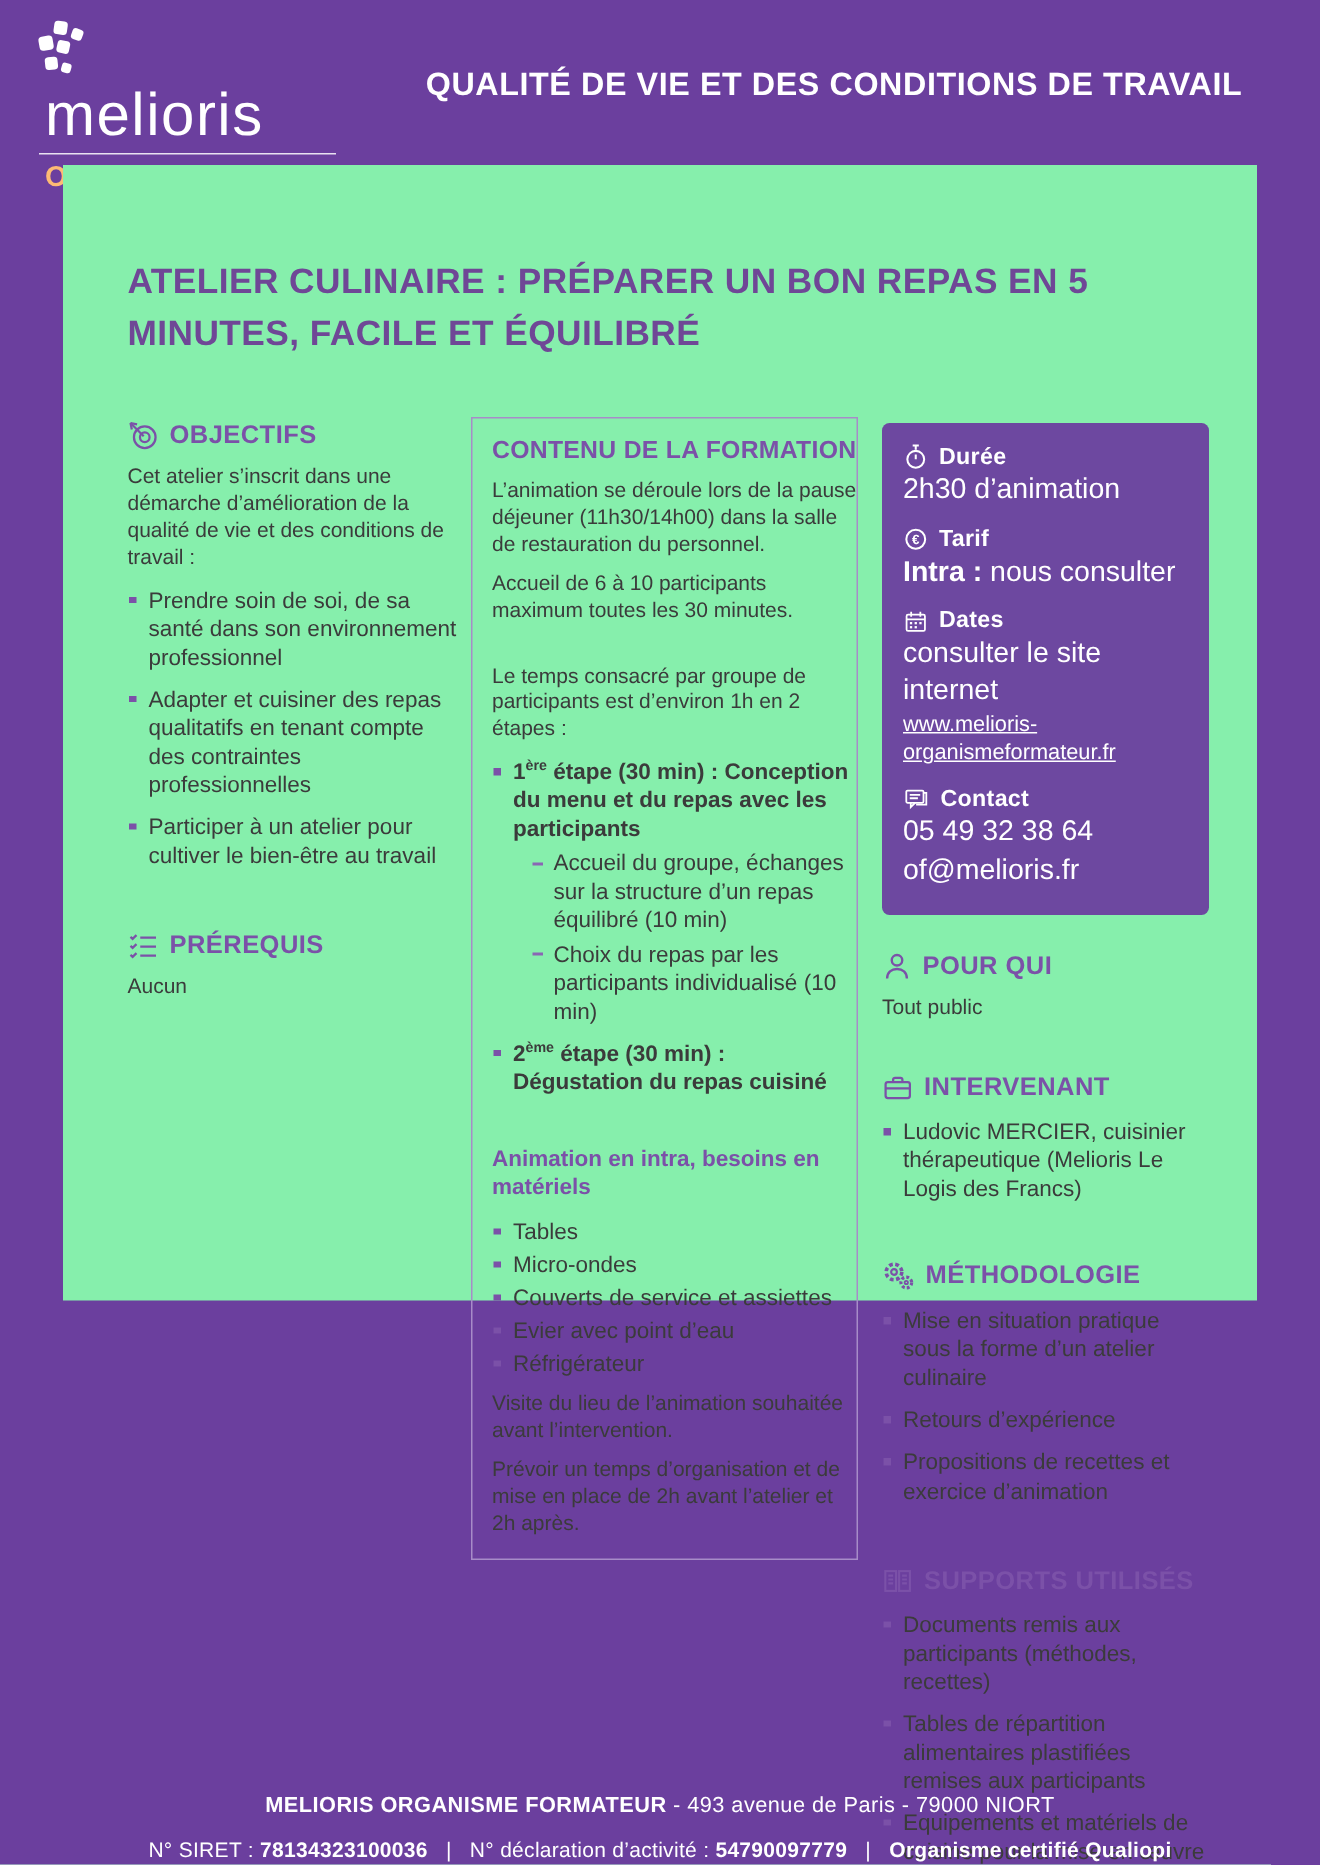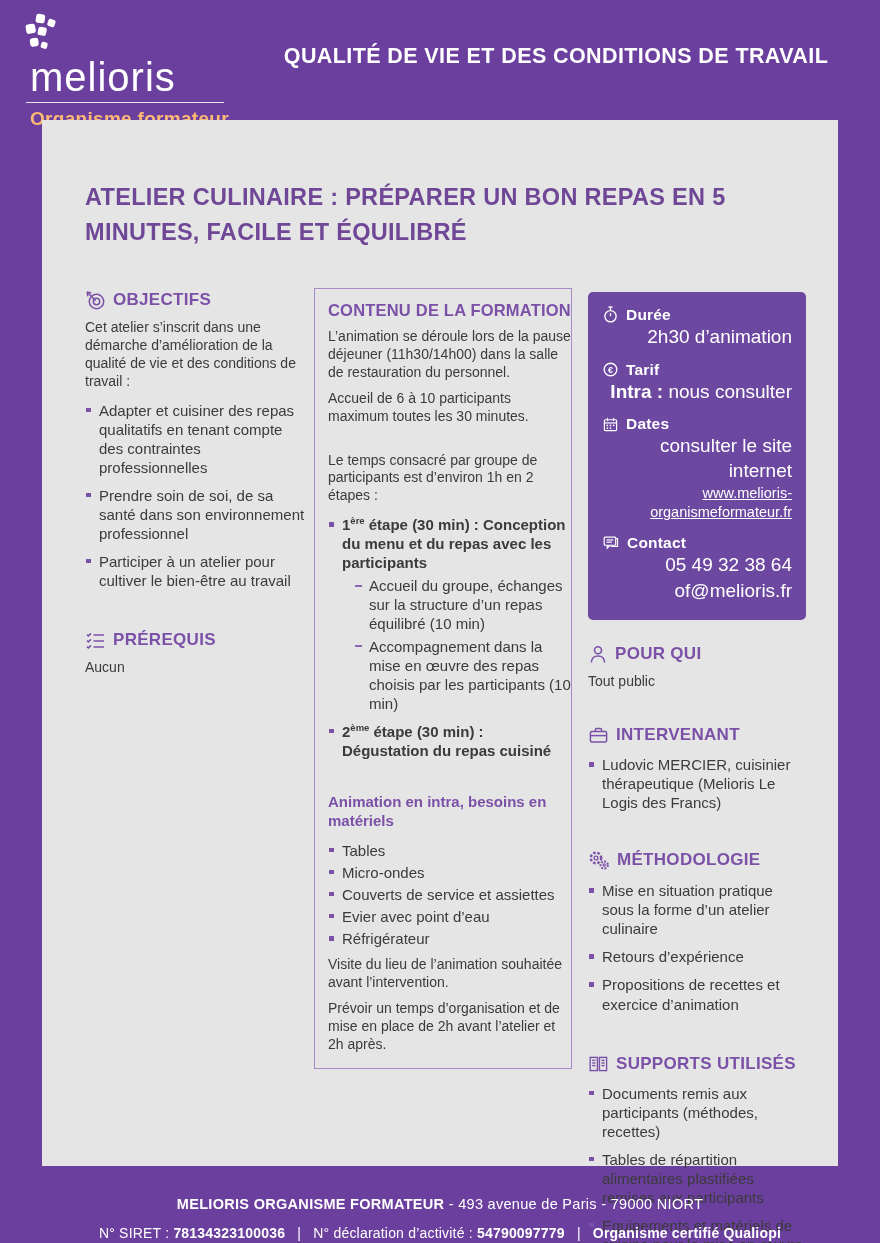--- a/index.html
+++ b/index.html
@@ -9,21 +9,21 @@
   
   .hdr-logo { position: absolute; left: 24px; top: 12px; width: 230px; }
   .hdr-logo-top { display: flex; align-items: flex-start; flex-direction: column; }
   .wordmark { color: #fff; font-size: 40px; font-weight: 400; letter-spacing: 1px; line-height: 1.05; margin-left: 6px; }
   .logo-line { height: 1px; background: rgba(255,255,255,.85); margin: 4px 0 5px 2px; width: 198px; }
   .logo-sub { color: #fdba74; font-size: 19px; font-weight: 700; letter-spacing: .3px; margin-left: 6px; }
   .hdr-title { position: absolute; left: 258px; top: 44px; width: 596px; text-align: center;
                color: #fff; font-size: 21.5px; font-weight: 700; letter-spacing: .4px; }
 
   
-  .card { position: absolute; left: 42px; top: 110px; width: 796px; height: 1046px; background: #e5e5e5; margin-top: 10px; }
+  .card { position: absolute; left: 42px; top: 110px; width: 796px; height: 757px; background: #86efac; }
   .doc-title { position: absolute; left: 43px; top: 60px; width: 705px; margin: 0;
                color: #6f4796; font-size: 23.5px; font-weight: 700; line-height: 1.5; letter-spacing: .3px; }
 
   .col { position: absolute; }
   .col1 { left: 43px; top: 170px; width: 224px; }
   .col2 { left: 272px; top: 168px; width: 258px; min-height: 672px;
           border: 1.5px solid #a78cc8; padding: 12px 0 14px 13px; }
   .col3 { left: 546px; top: 172px; width: 218px; }
 
   .sec-head { display: flex; align-items: flex-start; gap: 7px; color: #7b51a8; font-weight: 700;
@@ -41,21 +41,21 @@
   ul.sub li::before { width: 7px; height: 1.8px; top: 8.5px; background: #8a66b4; }
 
   .box-head { margin: 0; color: #7b51a8; font-size: 16.5px; font-weight: 700; letter-spacing: .2px; }
   .gap-top { margin-top: 26px; }
   .etapes { margin-top: 10px; }
   .etapes > li > .etape-line { font-weight: 700; }
   sup { font-size: 9.5px; }
   .intra-head { margin-top: 32px; color: #7b51a8; font-weight: 700; font-size: 15px; line-height: 1.3; }
 
   
-  .infobox { background: #6d48a0; border-radius: 5px; padding: 13px 14px 6px 14px; color: #fff; text-align: right; }
+  .infobox { background: #6d48a0; border-radius: 5px; padding: 13px 14px 6px 14px; color: #fff; }
   .ib-row { margin-bottom: 11px; }
   .ib-label { display: flex; align-items: center; gap: 7px; font-weight: 700; font-size: 15.5px; letter-spacing: .2px; }
   .ib-val { font-size: 19px; line-height: 1.3; margin-top: 1px; }
   .ib-link { color: #fff; text-decoration: underline; font-size: 14.5px; line-height: 1.35; display: inline-block; }
 
   .mt-pourqui { margin-top: 24px; }
   .mt-intervenant { margin-top: 34px; }
   .mt-methodo { margin-top: 38px; }
   .mt-supports { margin-top: 40px; }
 
@@ -103,22 +103,22 @@
         <svg width="21" height="21" viewBox="0 0 21 21" aria-hidden="true">
           <circle cx="11.5" cy="11.5" r="7.2" fill="none" stroke="#7b51a8" stroke-width="1.5"></circle>
           <circle cx="11.5" cy="11.5" r="3.2" fill="none" stroke="#7b51a8" stroke-width="1.5"></circle>
           <line x1="2" y1="2" x2="10.8" y2="10.8" stroke="#7b51a8" stroke-width="1.5"></line>
           <path d="M2 2 l4.4 .9 M2 2 l.9 4.4" fill="none" stroke="#7b51a8" stroke-width="1.5"></path>
         </svg>
         <span>OBJECTIFS</span>
       </div>
       <p>Cet atelier s’inscrit dans une démarche d’amélioration de la qualité de vie et des conditions de travail :</p>
       <ul>
+        <li>Prendre soin de soi, de sa santé dans son environnement professionnel</li>
         <li>Adapter et cuisiner des repas qualitatifs en tenant compte des contraintes professionnelles</li>
-        <li>Prendre soin de soi, de sa santé dans son environnement professionnel</li>
         <li>Participer à un atelier pour cultiver le bien-être au travail</li>
       </ul>
 
       <div class="sec-head" style="margin-top:40px;">
         <svg width="21" height="21" viewBox="0 0 21 21" aria-hidden="true">
           <g fill="none" stroke="#7b51a8" stroke-width="1.5">
             <path d="M2 4.6 l1.4 1.3 L6 3.4"></path>
               <line x1="8.5" y1="5" x2="19" y2="5"></line>
             <path d="M2 10.6 l1.4 1.3 L6 9.4"></path>
               <line x1="8.5" y1="11" x2="19" y2="11"></line>
@@ -135,21 +135,21 @@
       <h2 class="box-head">CONTENU DE LA FORMATION</h2>
       <p>L’animation se déroule lors de la pause déjeuner (11h30/14h00) dans la salle de restauration du personnel.</p>
       <p>Accueil de 6 à 10 participants maximum toutes les 30 minutes.</p>
       <p class="gap-top">Le temps consacré par groupe de participants est d’environ 1h en 2 étapes :</p>
 
       <ul class="etapes">
         <li>
           <span class="etape-line"><span>1</span><sup>ère</sup><span> étape (30 min) : Conception du menu et du repas avec les participants</span></span>
           <ul class="sub">
             <li>Accueil du groupe, échanges sur la structure d’un repas équilibré (10 min)</li>
-            <li>Accompagnement dans la mise en œuvre des repas choisis par les participants (10 min)</li>
+            <li>Choix du repas par les participants individualisé (10 min)</li>
           </ul>
         </li>
         <li>
           <span class="etape-line"><span>2</span><sup>ème</sup><span> étape (30 min) : Dégustation du repas cuisiné</span></span>
         </li>
       </ul>
 
       <div class="intra-head">Animation en intra, besoins en matériels</div>
       <ul class="tight">
         <li>Tables</li>

